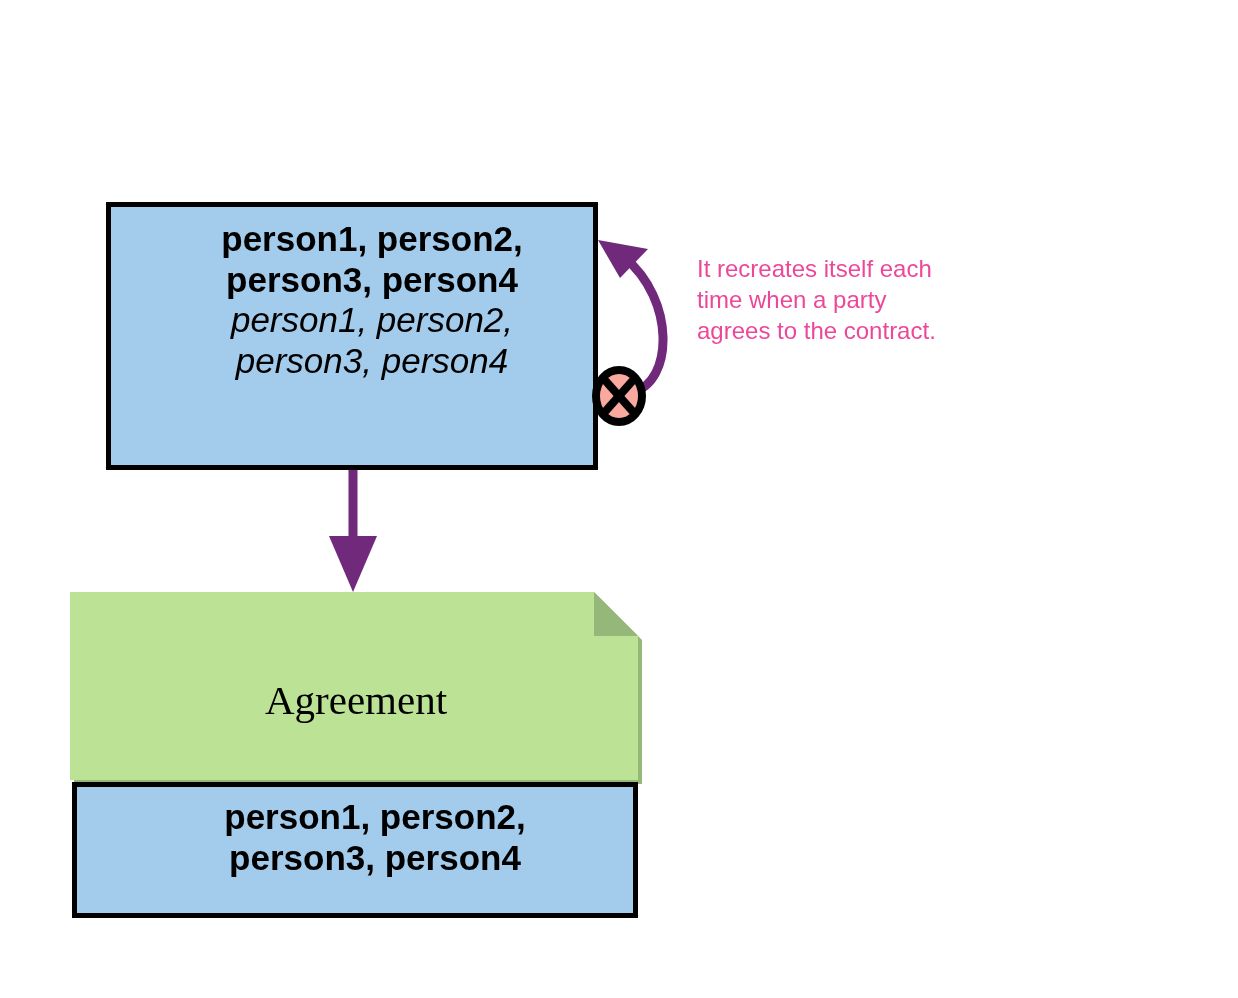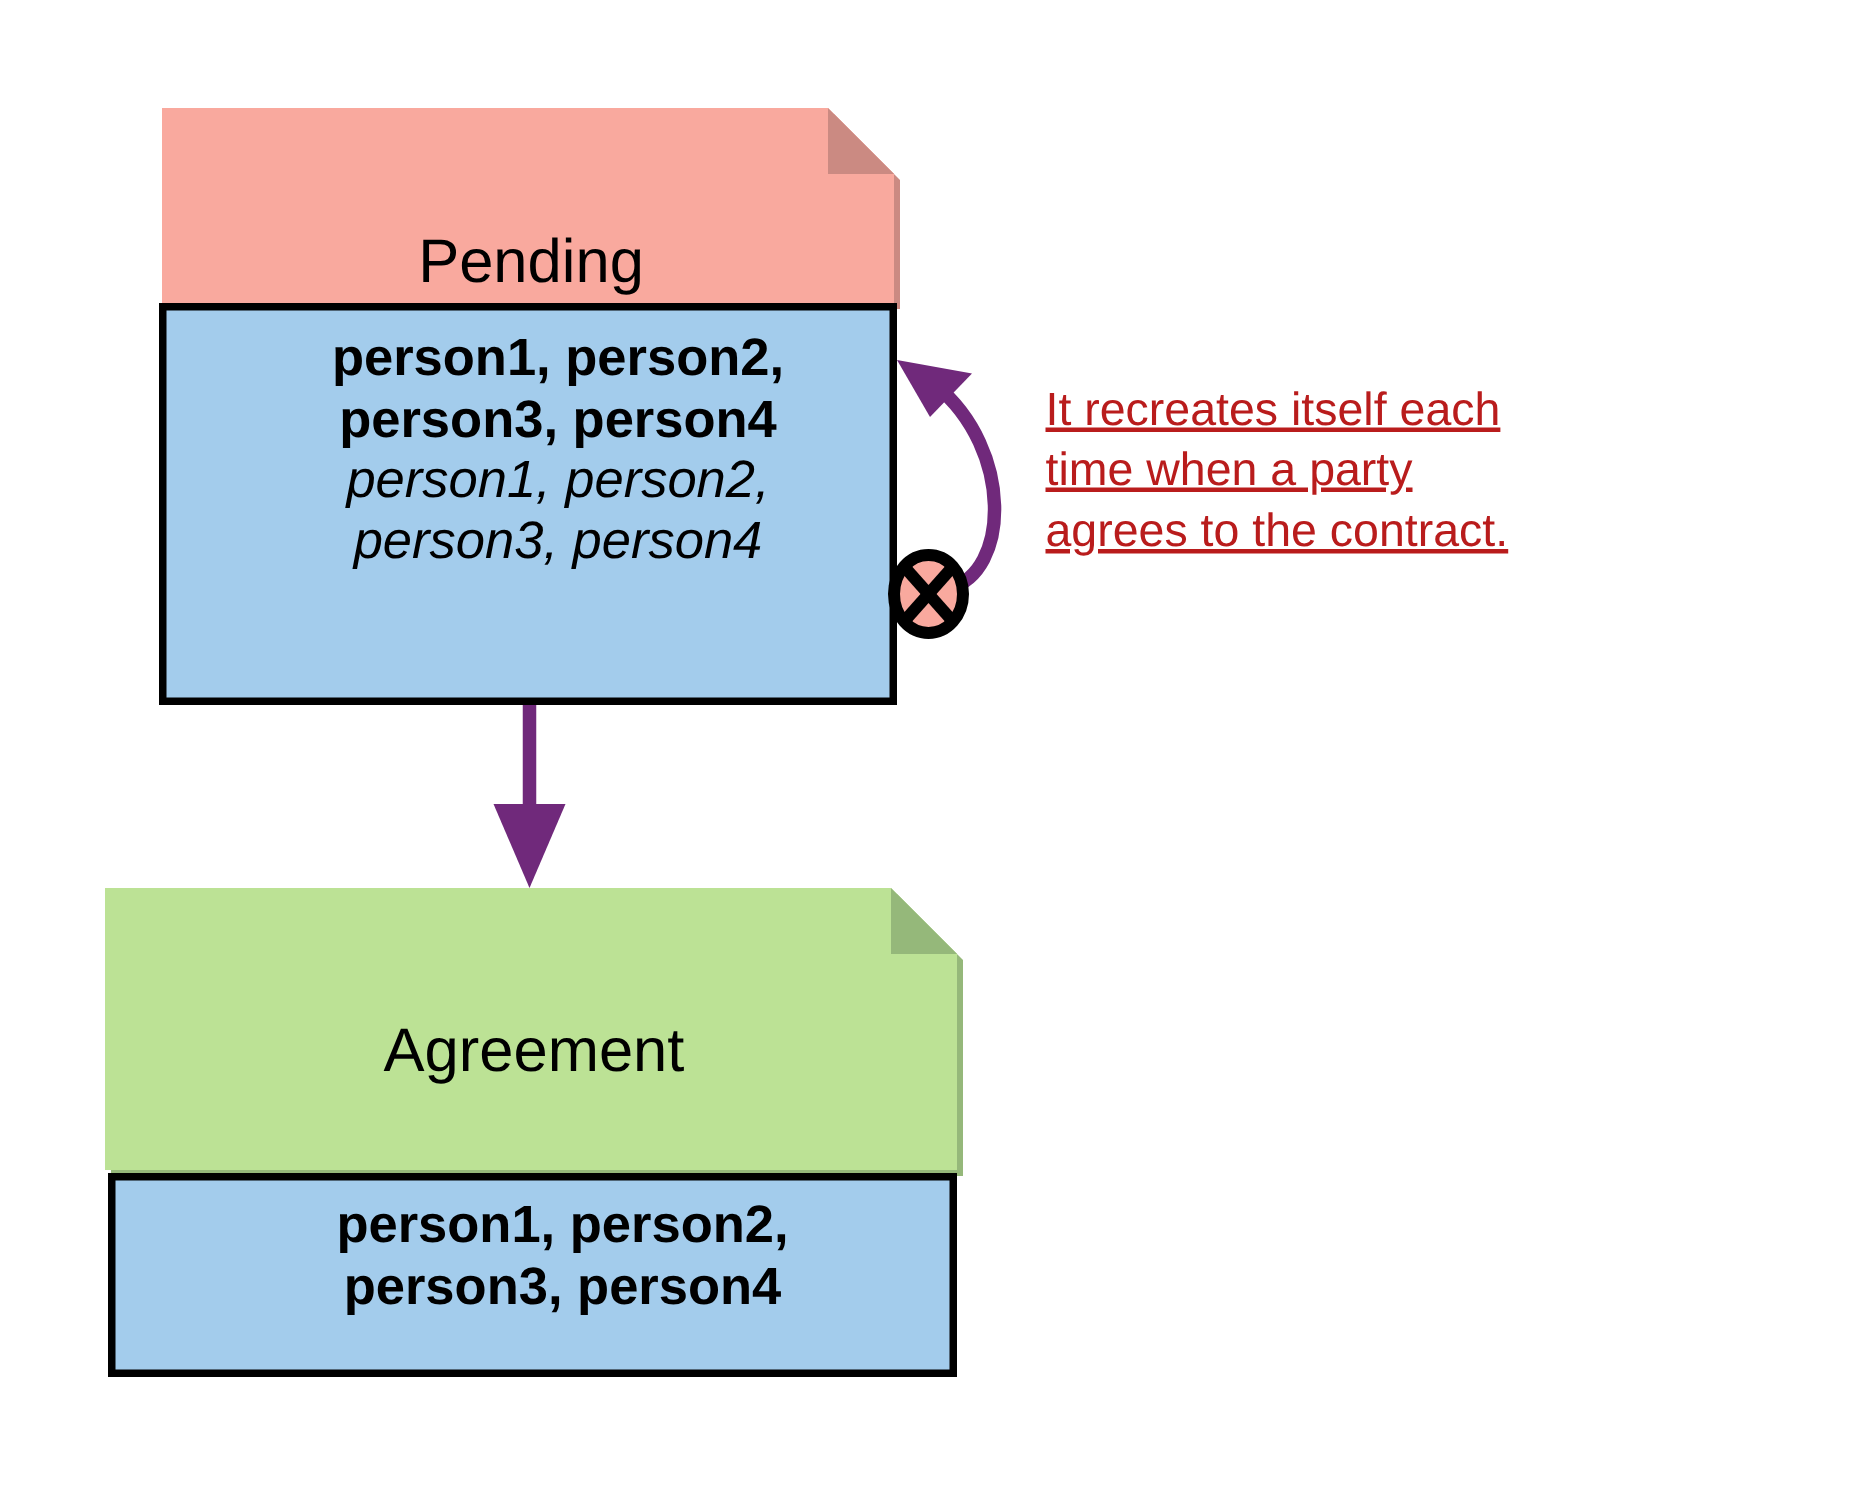--- a/index.html
+++ b/index.html
@@ -65,63 +65,51 @@
   }
   .member-line.italic {
     font-style: italic;
     font-weight: normal;
     font-size: 35px;
   }
 
   
   .annotation {
     position: absolute;
-    font-size: 31px;
+    font-size: 24px;
     line-height: 1.30;
-    color: #b91c1c;
+    color: #ec4899;
     white-space: pre-line;
-    text-decoration: underline;
   }
 
   
   #connectors {
     position: absolute;
     left: 0;
     top: 0;
     width: 1238px;
     height: 998px;
     pointer-events: none;
   }
 </style>
 </head>
 <body>
 
 <div id="canvas">
 
-  <div class="note" style="left:108px; top:72px; width:492px; height:134px;">
-    <svg class="note-body" width="492" height="134" viewBox="0 0 492 134">
-
-      <path d="M 4 4 L 448 4 L 492 48 L 492 134 L 4 134 Z" fill="#CB8A82"></path>
-
-      <path d="M 0 0 L 444 0 L 488 44 L 488 130 L 0 130 Z" fill="#F9A99E"></path>
-
-      <path d="M 444 0 L 488 44 L 444 44 Z" fill="#CB8A82"></path>
-    </svg>
-    <div class="title-text" style="top:82px; left:0;">Pending</div>
-  </div>
 
   <div class="member-box" style="left:106px; top:202px; width:492px; height:268px;
               background: #A3CCEC; padding-top:12px;">
     <div class="member-line bold">person1, person2,</div>
     <div class="member-line bold">person3, person4</div>
     <div class="member-line italic">person1, person2,</div>
     <div class="member-line italic">person3, person4</div>
   </div>
 
-  <div class="note" style="left:70px; top:592px; width:572px; height:192px;">
+  <div class="note" style="left:70px; top:592px; width:572px; height:192px;font-family:Liberation Serif, serif;">
     <svg class="note-body" width="572" height="192" viewBox="0 0 572 192">
       <path d="M 4 4 L 528 4 L 572 48 L 572 192 L 4 192 Z" fill="#95B87A"></path>
       <path d="M 0 0 L 524 0 L 568 44 L 568 188 L 0 188 Z" fill="#BCE295"></path>
       <path d="M 524 0 L 568 44 L 524 44 Z" fill="#95B87A"></path>
     </svg>
     <div class="title-text" style="top:88px; left:0;">Agreement</div>
   </div>
 
   <div class="member-box" style="left:72px; top:782px; width:566px; height:136px;
               background: #A3CCEC; padding-top:10px;">

